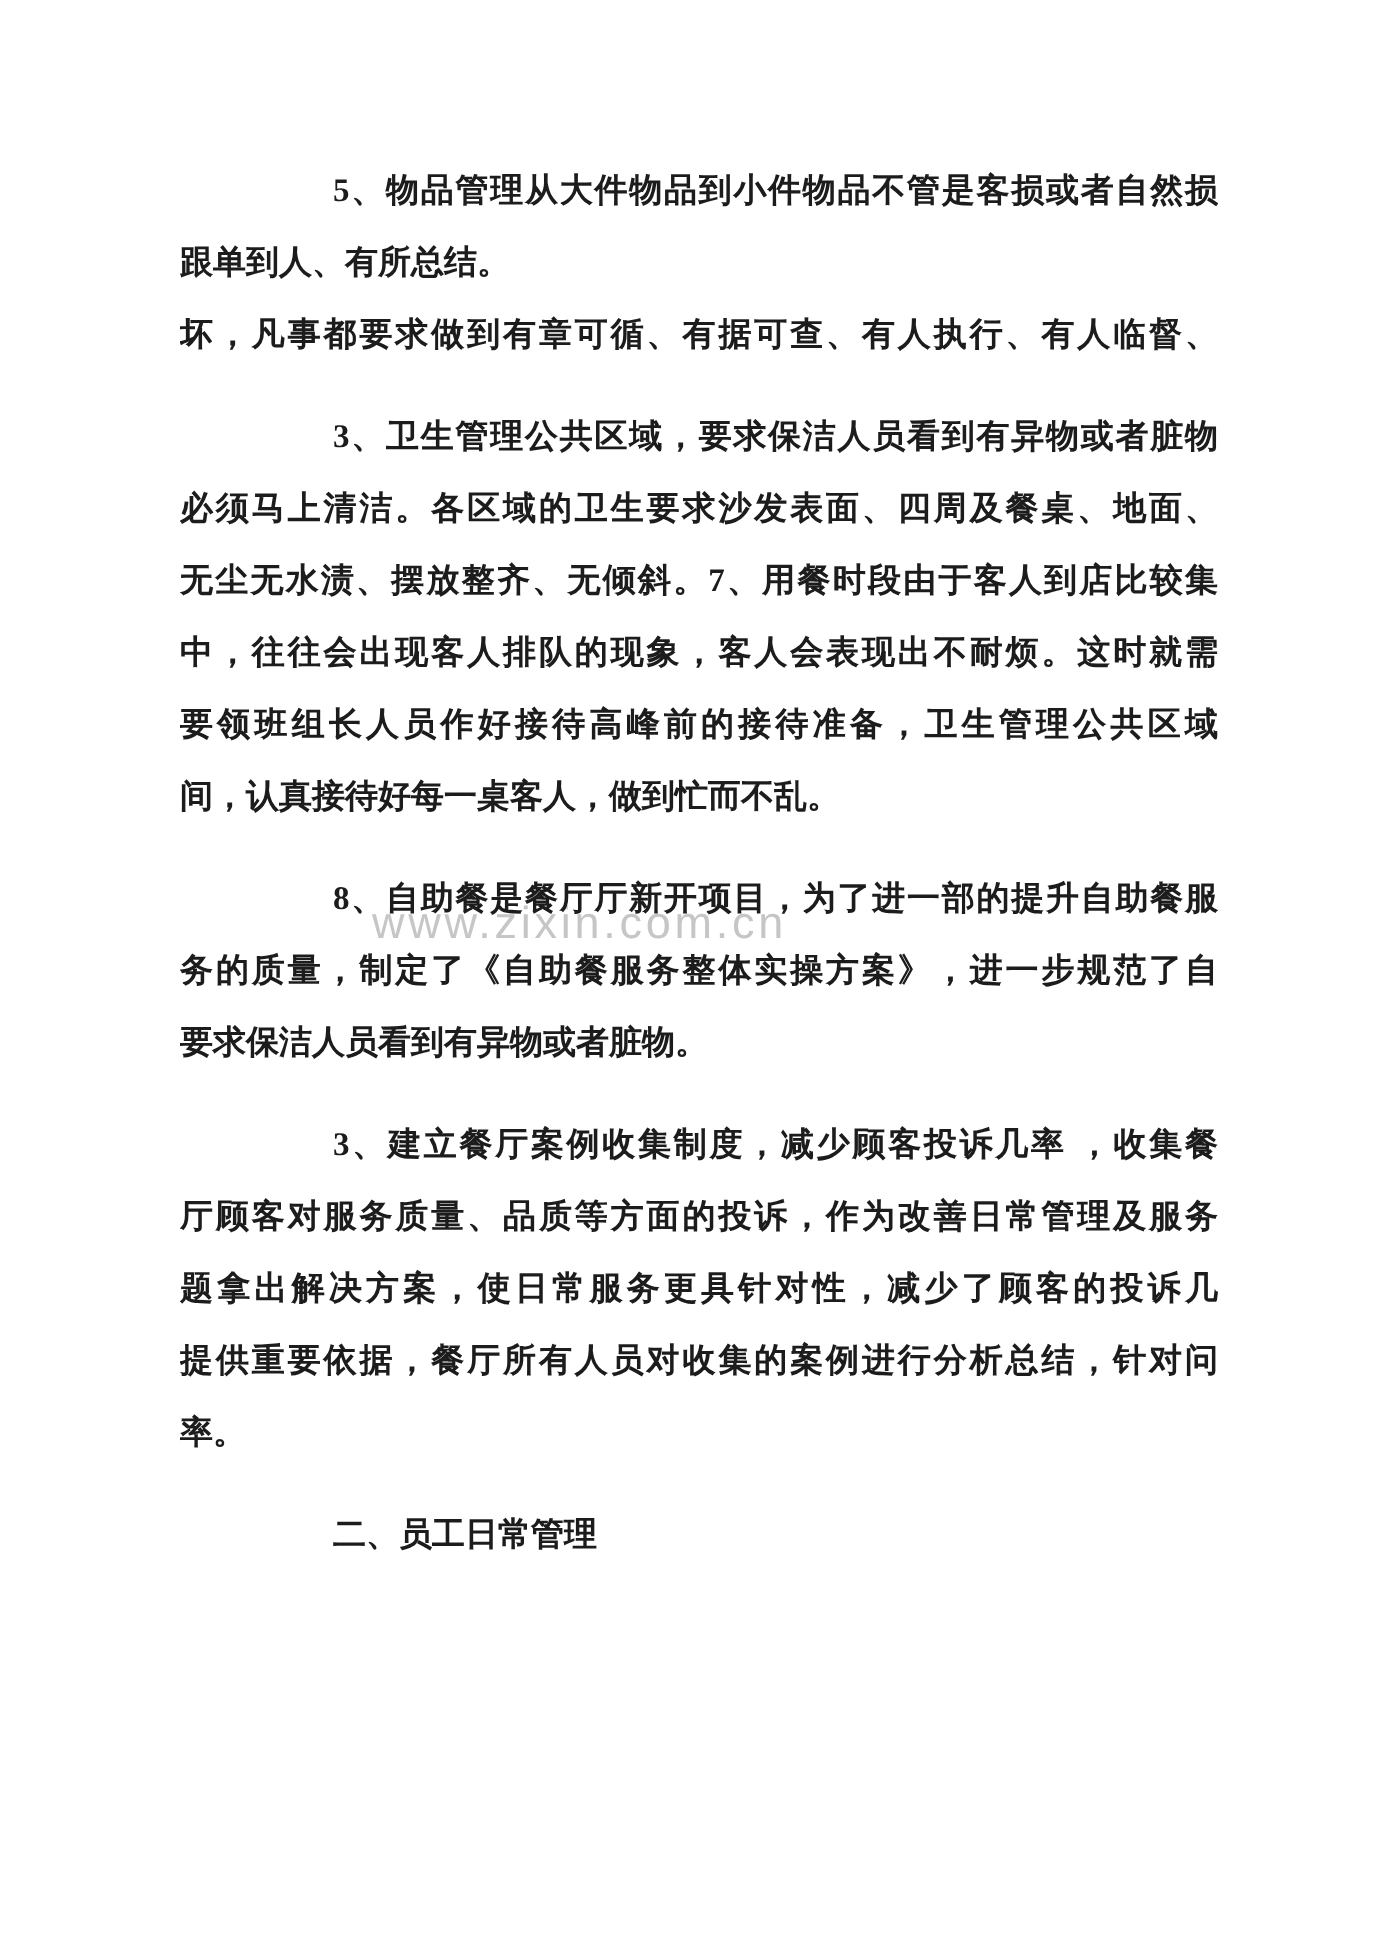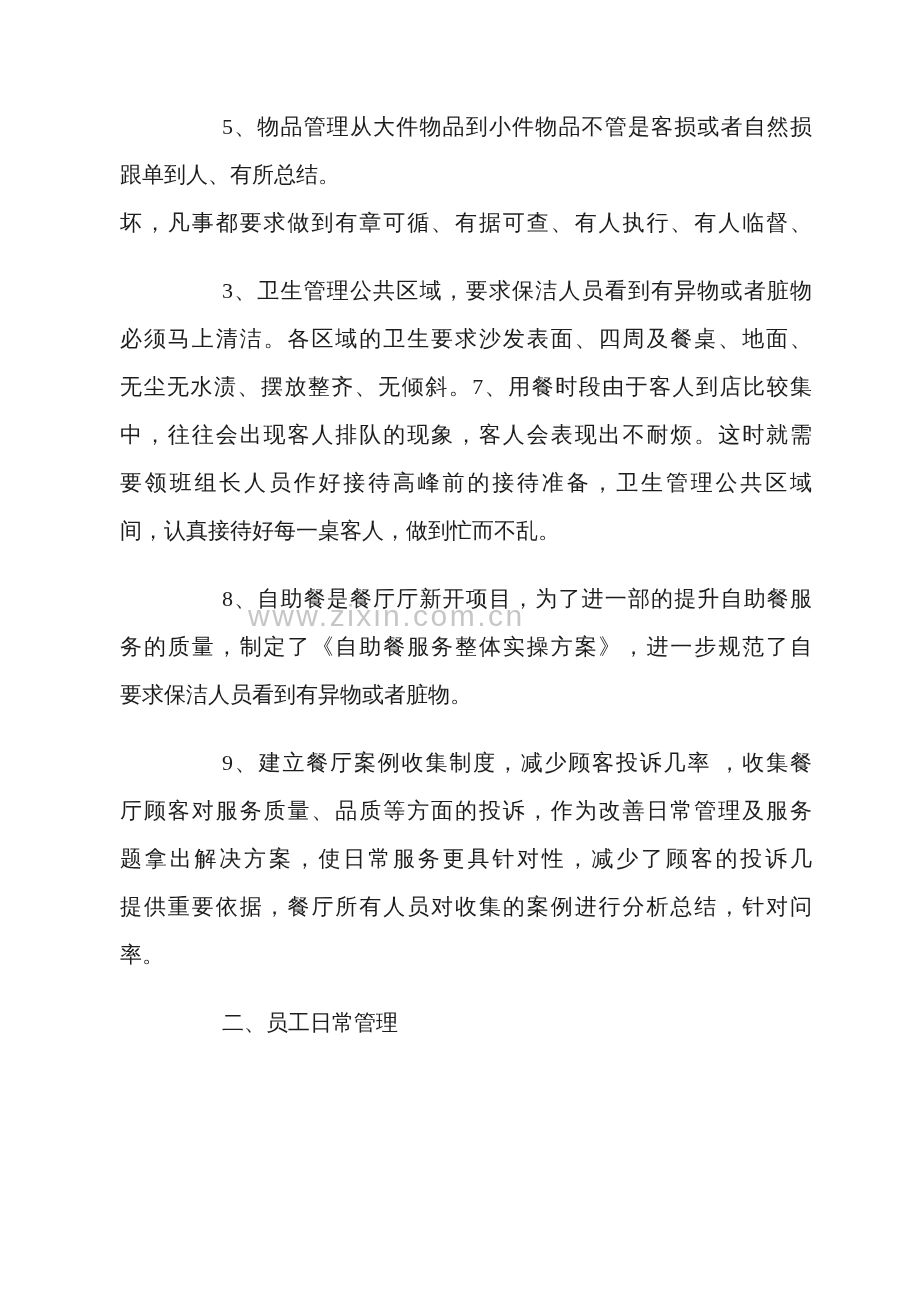--- a/index.html
+++ b/index.html
@@ -31,20 +31,21 @@
     position: absolute;
     top: 103px;
     left: 120px;
     width: 692px;
     z-index: 1;
     color: #1c1c1c;
     font-size: 22px;
   }
   .para {
     margin: 0 0 20px 0;
+    font-weight: bold;
   }
   .para:last-child {
     margin-bottom: 0;
   }
   .line {
     height: 48px;
     line-height: 48px;
     overflow: hidden;
     text-align: justify;
     text-align-last: justify;
@@ -76,21 +77,21 @@
         <div class="line">中，往往会出现客人排队的现象，客人会表现出不耐烦。这时就需</div>
         <div class="line">要领班组长人员作好接待高峰前的接待准备，卫生管理公共区域</div>
         <div class="line last">间，认真接待好每一桌客人，做到忙而不乱。</div>
       </div>
       <div class="para">
         <div class="line first">8、自助餐是餐厅厅新开项目，为了进一部的提升自助餐服</div>
         <div class="line">务的质量，制定了《自助餐服务整体实操方案》，进一步规范了自</div>
         <div class="line last">要求保洁人员看到有异物或者脏物。</div>
       </div>
       <div class="para">
-        <div class="line first">9、建立餐厅案例收集制度，减少顾客投诉几率 ，收集餐</div>
+        <div class="line first">3、建立餐厅案例收集制度，减少顾客投诉几率 ，收集餐</div>
         <div class="line">厅顾客对服务质量、品质等方面的投诉，作为改善日常管理及服务</div>
         <div class="line">题拿出解决方案，使日常服务更具针对性，减少了顾客的投诉几</div>
         <div class="line">提供重要依据，餐厅所有人员对收集的案例进行分析总结，针对问</div>
         <div class="line last">率。</div>
       </div>
       <div class="para heading">
         <div class="line first last">二、员工日常管理</div>
       </div>
     </div>
 </div>

